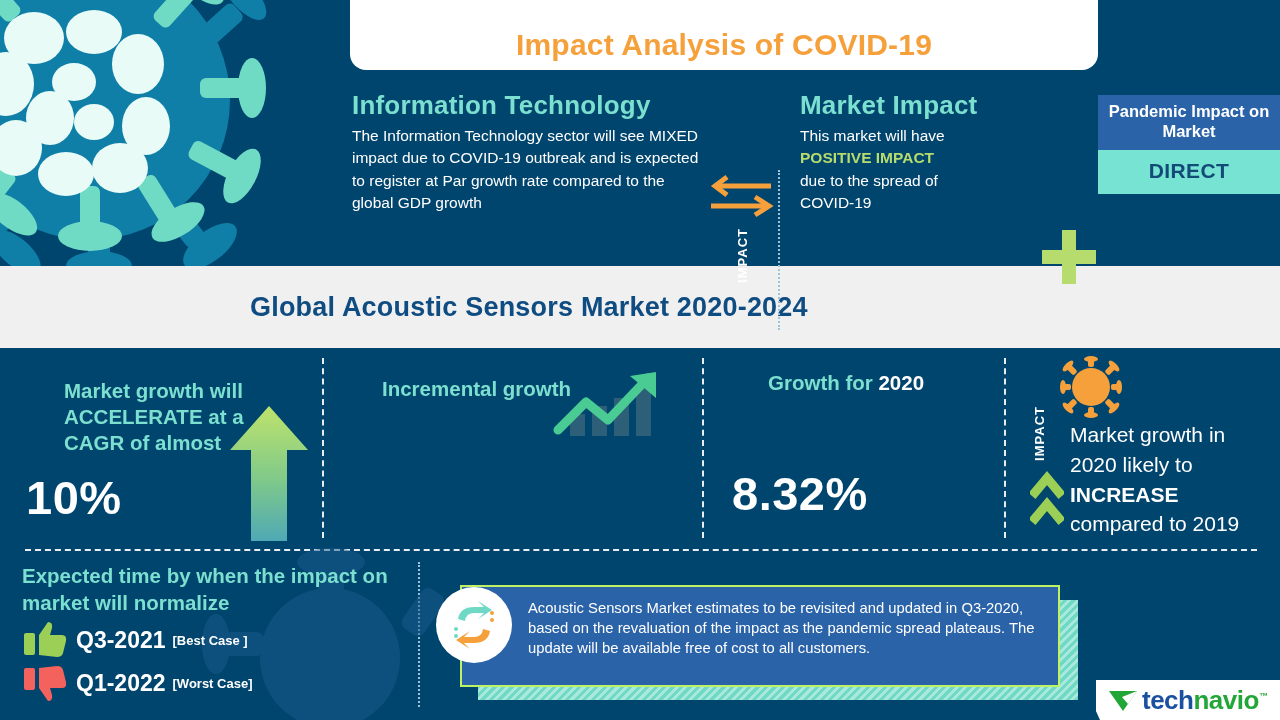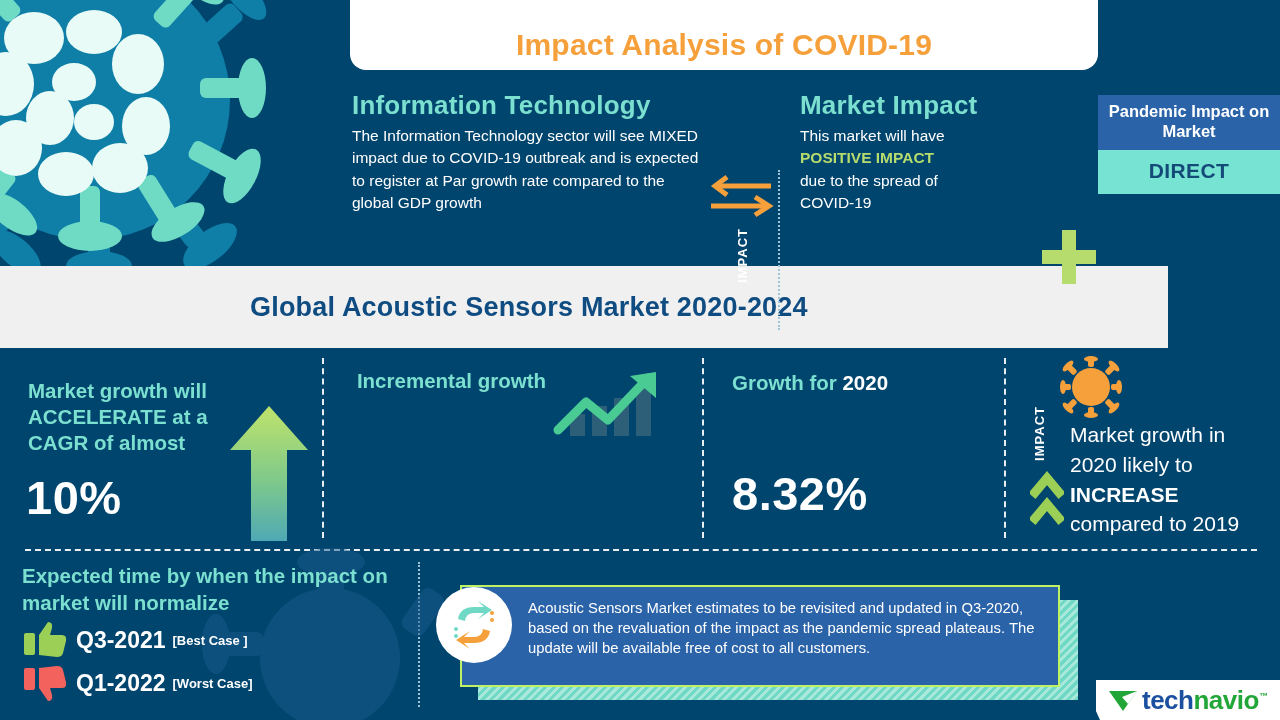--- a/index.html
+++ b/index.html
@@ -114,21 +114,21 @@
     font-size: 21px;
     font-weight: bold;
     text-align: center;
     padding: 9px 4px 11px 4px;
     letter-spacing: .4px;
   }
 
   
   .market-strip {
     position: absolute; left: 0; top: 266px;
-    width: 1168px; height: 82px;
+    width: 1280px; height: 82px;
     background: #F0F0F0;
     display: flex; align-items: center;
     z-index: 3;
   }
   .market-strip h2 {
     margin-left: 250px;
     color: #0F4C81;
     font-size: 27px;
     font-weight: bold;
     letter-spacing: .2px;
@@ -145,38 +145,39 @@
   .m1 { left: 0;    width: 322px; }
   .m2 { left: 324px; width: 380px; }
   .m3 { left: 706px; width: 300px; }
   .m4 { left: 1008px; width: 272px; }
 
   .m-label {
     color: #7CE0D0;
     font-size: 20.5px;
     font-weight: bold;
     line-height: 1.28;
+    margin-left: 36px;
   }
   .m-value {
     color: #FFFFFF;
     font-size: 47px;
     font-weight: bold;
     letter-spacing: .5px;
   }
   .dash-v {
     position: absolute; top: 10px; height: 180px;
     width: 0;
     border-left: 2px dashed #E8EEF2;
   }
 
   .m1-inner { position: absolute; left: 28px; top: 30px; width: 210px; }
   .m1-value { position: absolute; left: 26px; top: 122px; }
   .arrow-up { position: absolute; left: 230px; top: 58px; width: 78px; height: 135px; }
 
-  .m2-inner { position: absolute; left: 22px; top: 20px; width: 200px; text-align: right; }
+  .m2-inner { position: absolute; left: 22px; top: 28px; width: 200px; }
   .m2-value { position: absolute; left: 22px; top: 118px; }
   .chart-icon { position: absolute; left: 228px; top: 22px; width: 110px; height: 72px; }
 
   .m3-inner { position: absolute; left: 26px; top: 22px; }
   .m3-value { position: absolute; left: 26px; top: 118px; }
   .m3-label-white { color: #FFFFFF; }
 
   .m4-impact {
     position: absolute; left: 24px; top: 58px;
     color: #FFFFFF; font-size: 13px; font-weight: bold;

